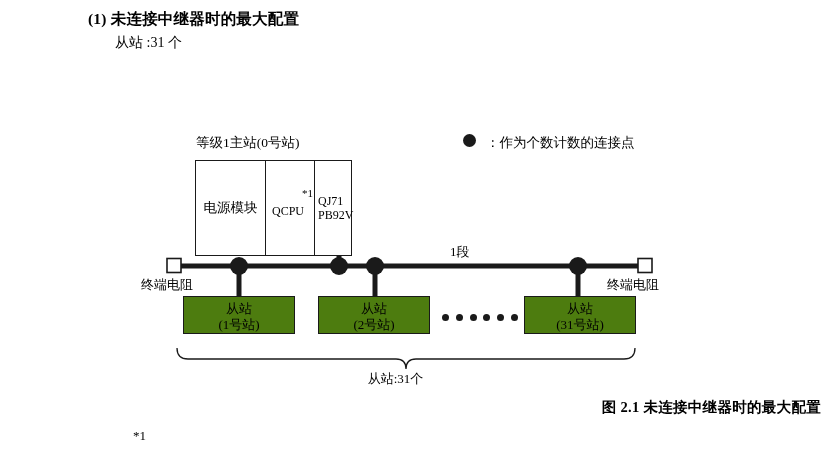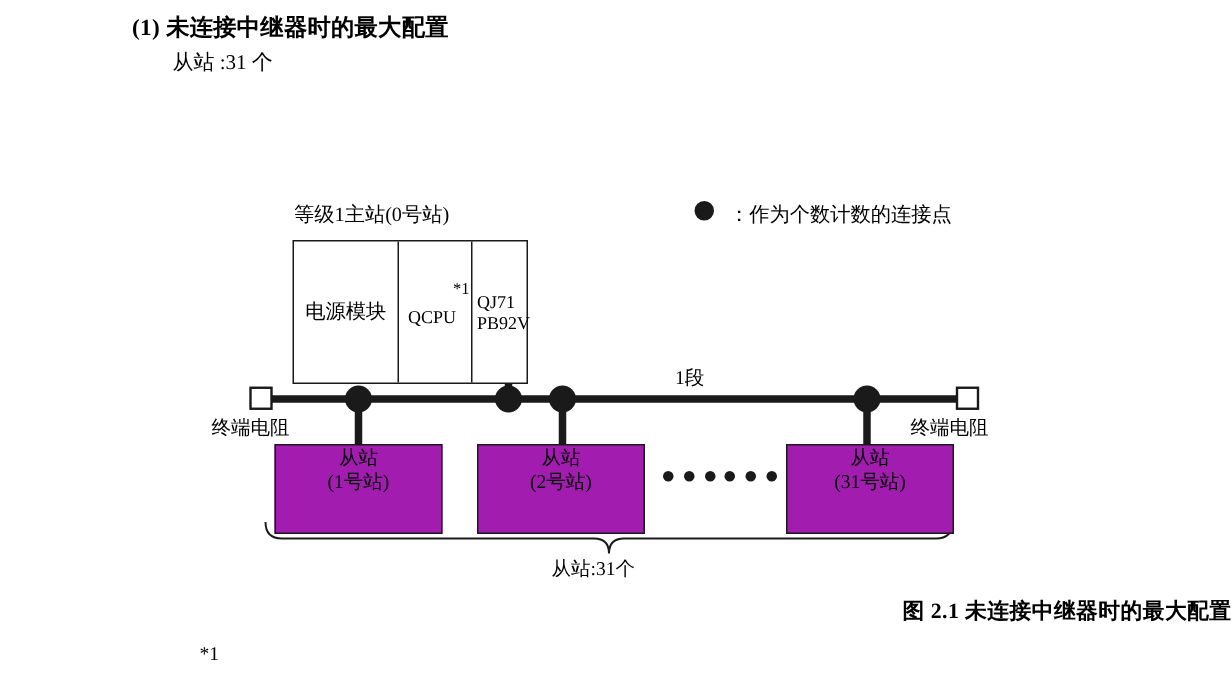--- a/index.html
+++ b/index.html
@@ -83,23 +83,23 @@
   }
   #terminal-resistor-right-label {
     left: 607px; top: 276px; font-size: 13px; white-space: nowrap;
   }
 
   
   #segment-label { left: 450px; top: 243px; font-size: 13px; white-space: nowrap; }
 
   
   .slave-box {
-    position: absolute; top: 296px; height: 60px;
-    border: 1.4px solid #1a1a1a; box-sizing: border-box; background: #a21caf;
-    display: flex; flex-direction: column; align-items: center; justify-content: flex-start;
+    position: absolute; top: 296px; height: 38px;
+    border: 1.4px solid #1a1a1a; box-sizing: border-box; background: #4d7c0f;
+    display: flex; flex-direction: column; align-items: center; justify-content: flex-end;
     font-size: 13px; line-height: 16px;
   }
   #slave-box-1  { left: 183px; width: 112px; }
   #slave-box-2  { left: 318px; width: 112px; }
   #slave-box-31 { left: 524px; width: 112px; }
   .slave-title { white-space: nowrap; }
   .slave-number { white-space: nowrap; }
 
   
   #ellipsis-dots {

